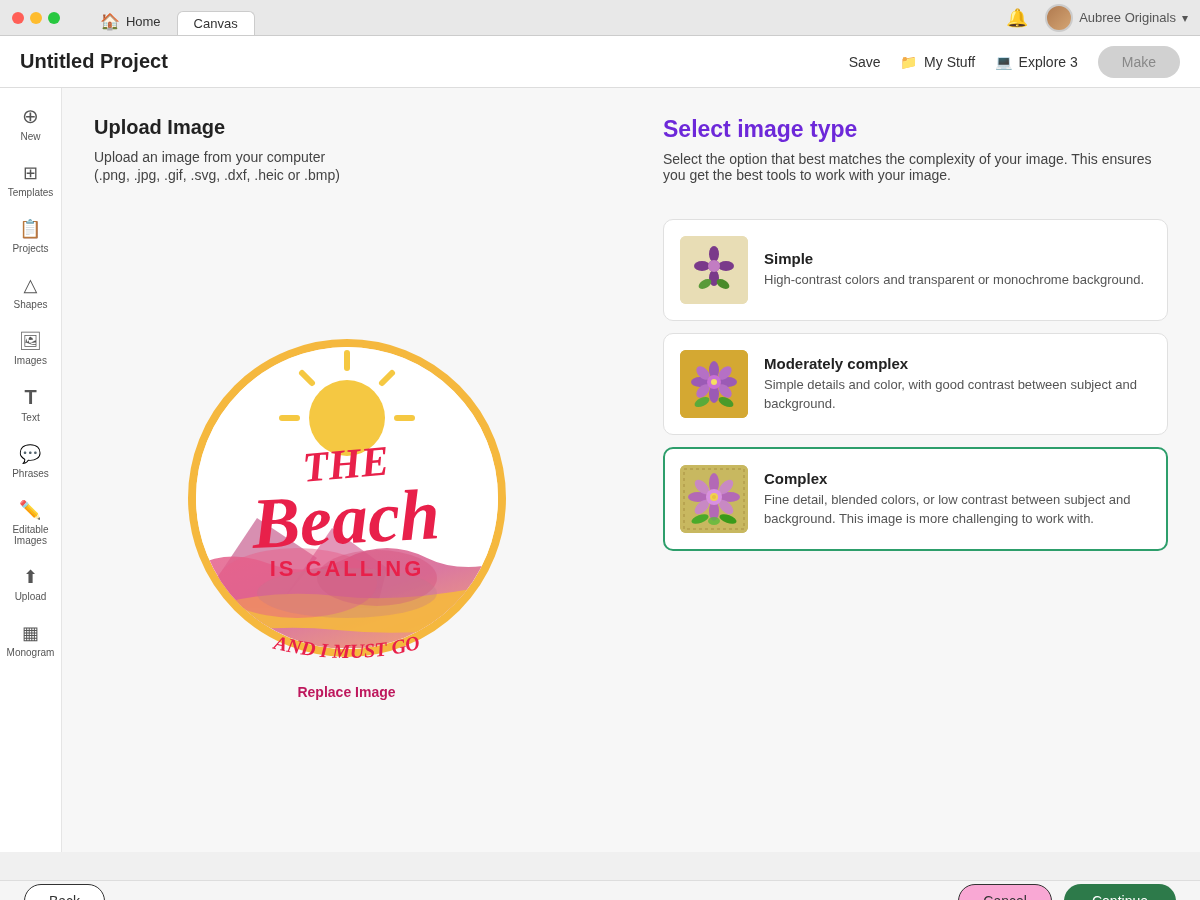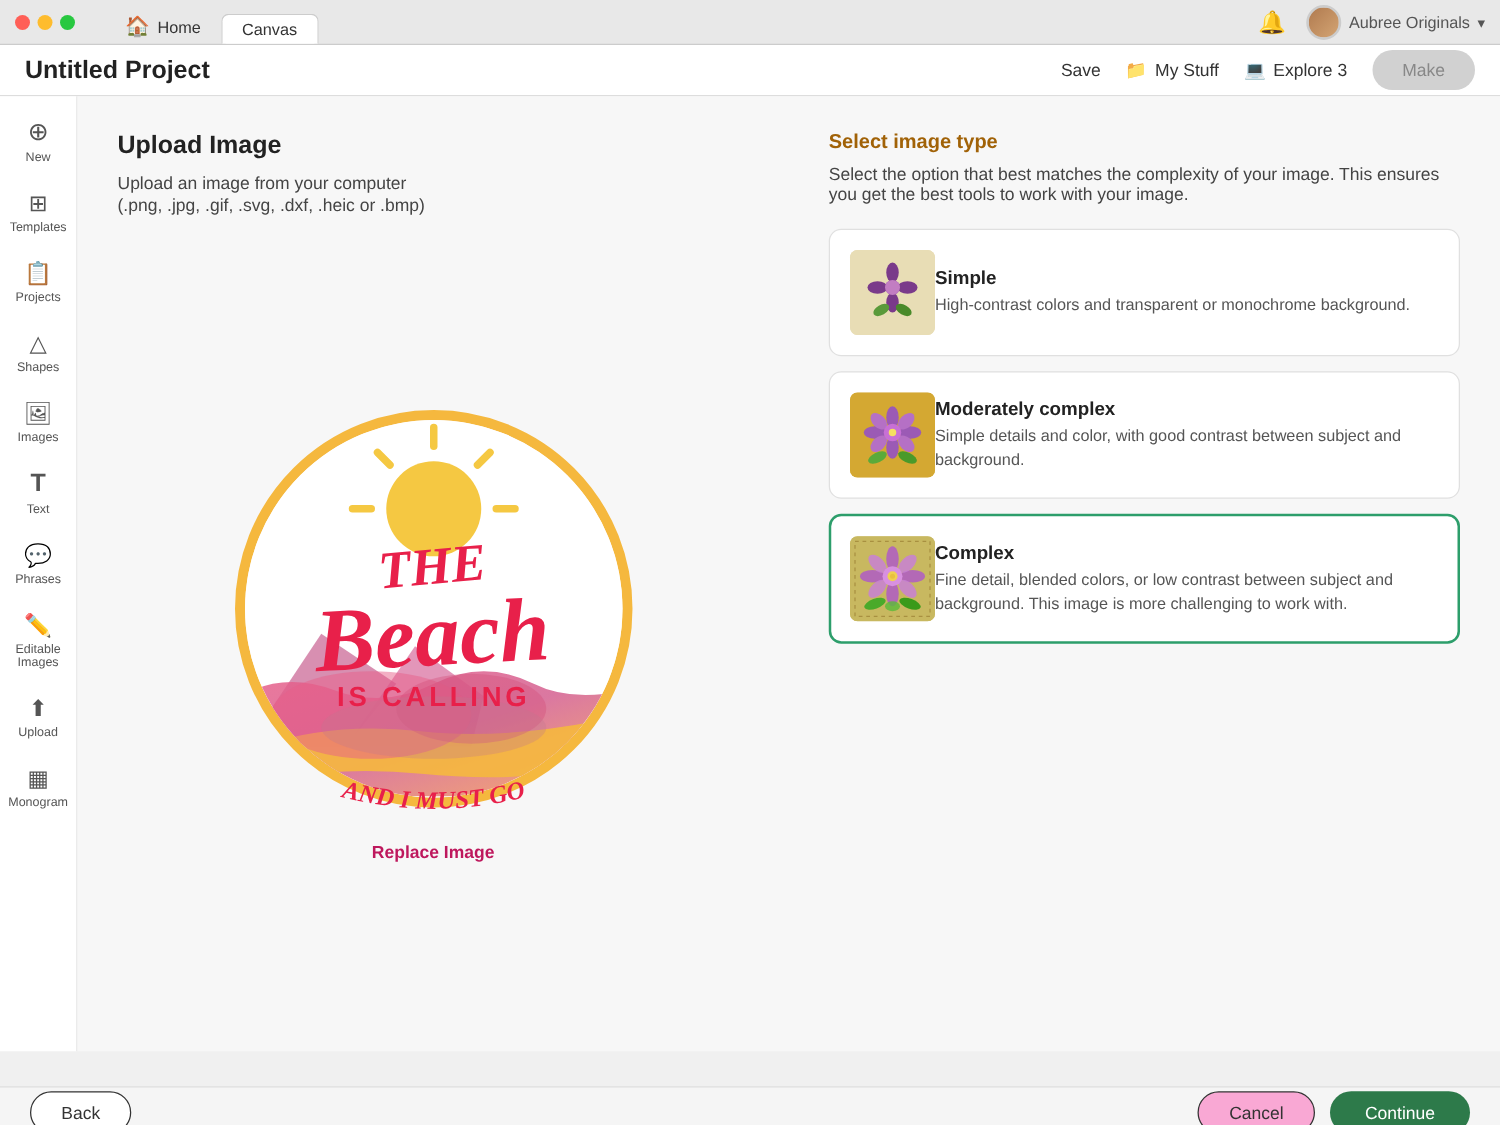--- a/index.html
+++ b/index.html
@@ -25,21 +25,21 @@
     .tab { padding: 4px 16px; font-size: 13px; color: #333; border: 1px solid #ccc; border-bottom: none; border-radius: 6px 6px 0 0; background: #f5f5f5; cursor: pointer; display: flex; align-items: center; gap: 6px; }
     .tab.active { background: #fff; margin-top: 45px; }
     .tab-home { background: transparent; border: none; }
     .nav-right { margin-left: auto; display: flex; align-items: center; gap: 16px; font-size: 13px; color: #555; }
     .user-area { display: flex; align-items: center; gap: 6px; font-size: 13px; }
     .avatar { width: 28px; height: 28px; border-radius: 50%; background: linear-gradient(135deg, #b07a4f, #d4a574); border: 2px solid #ccc; }
     .home-icon { color: #4a9a5a; font-size: 16px; }
 
     
     .app-header {
-      height: 41px;
+      height: 52px;
       background: #fff;
       border-bottom: 1px solid #ddd;
       display: flex;
       align-items: center;
       padding: 0 20px;
     }
     .project-title { font-size: 20px; font-weight: 600; color: #222; }
     .header-right { margin-left: auto; display: flex; align-items: center; gap: 20px; }
     .header-btn { font-size: 14px; color: #333; background: none; border: none; cursor: pointer; display: flex; align-items: center; gap: 6px; }
     .make-btn { background: #d1d1d1; border: none; border-radius: 20px; padding: 8px 24px; font-size: 14px; color: #888; cursor: pointer; }
@@ -100,28 +100,29 @@
     }
     .replace-link { color: #be185d; font-size: 14px; font-weight: 700; margin-top: 16px; cursor: pointer; text-decoration: none; }
 
     
     .select-section {
       flex: 1;
       padding: 28px 32px;
       display: flex;
       flex-direction: column;
     }
-    .select-title { font-size: 16px; font-weight: 700; color: #a16207; margin-bottom: 8px; }
+    .select-title { font-size: 23px; font-weight: 700; color: #6d28d9; margin-bottom: 8px; }
     .select-subtitle { font-size: 14px; color: #444; margin-bottom: 4px; }
     .select-desc { font-size: 14px; color: #444; margin-bottom: 20px; }
 
     
     .type-card {
       display: flex;
       align-items: center;
+      gap: 16px;
       background: #fff;
       border: 1px solid #e0e0e0;
       border-radius: 10px;
       padding: 16px;
       margin-bottom: 12px;
       cursor: pointer;
     }
     .type-card.selected { border: 2px solid #2d9e6b; padding-left: 15px; }
     .type-thumb {
       width: 68px;
@@ -354,21 +355,21 @@
             <textPath href="#bottomArc" startOffset="50%" text-anchor="middle">AND I MUST GO</textPath>
           </text>
         </svg>
 
         <a class="replace-link">Replace Image</a>
       </div>
     </div>
 
     <div class="select-section">
       <h2 class="select-title">Select image type</h2>
-      <p class="select-desc" style="margin-bottom:20px;">Select the option that best matches the complexity of your image. This ensures you get the best tools to work with your image.</p>
+      <p class="select-desc" style="margin-bottom:36px;">Select the option that best matches the complexity of your image. This ensures you get the best tools to work with your image.</p>
 
       <div class="type-card">
         <div class="type-thumb thumb-simple">
           <svg width="68" height="68" viewBox="0 0 68 68" xmlns="http://www.w3.org/2000/svg">
             <rect width="68" height="68" fill="#e8ddb5" rx="4"></rect>
 
             <circle cx="34" cy="30" r="6" fill="#9b59b6"></circle>
             <ellipse cx="34" cy="18" rx="5" ry="8" fill="#7a3a8a"></ellipse>
             <ellipse cx="34" cy="42" rx="5" ry="8" fill="#7a3a8a"></ellipse>
             <ellipse cx="22" cy="30" rx="8" ry="5" fill="#7a3a8a"></ellipse>

